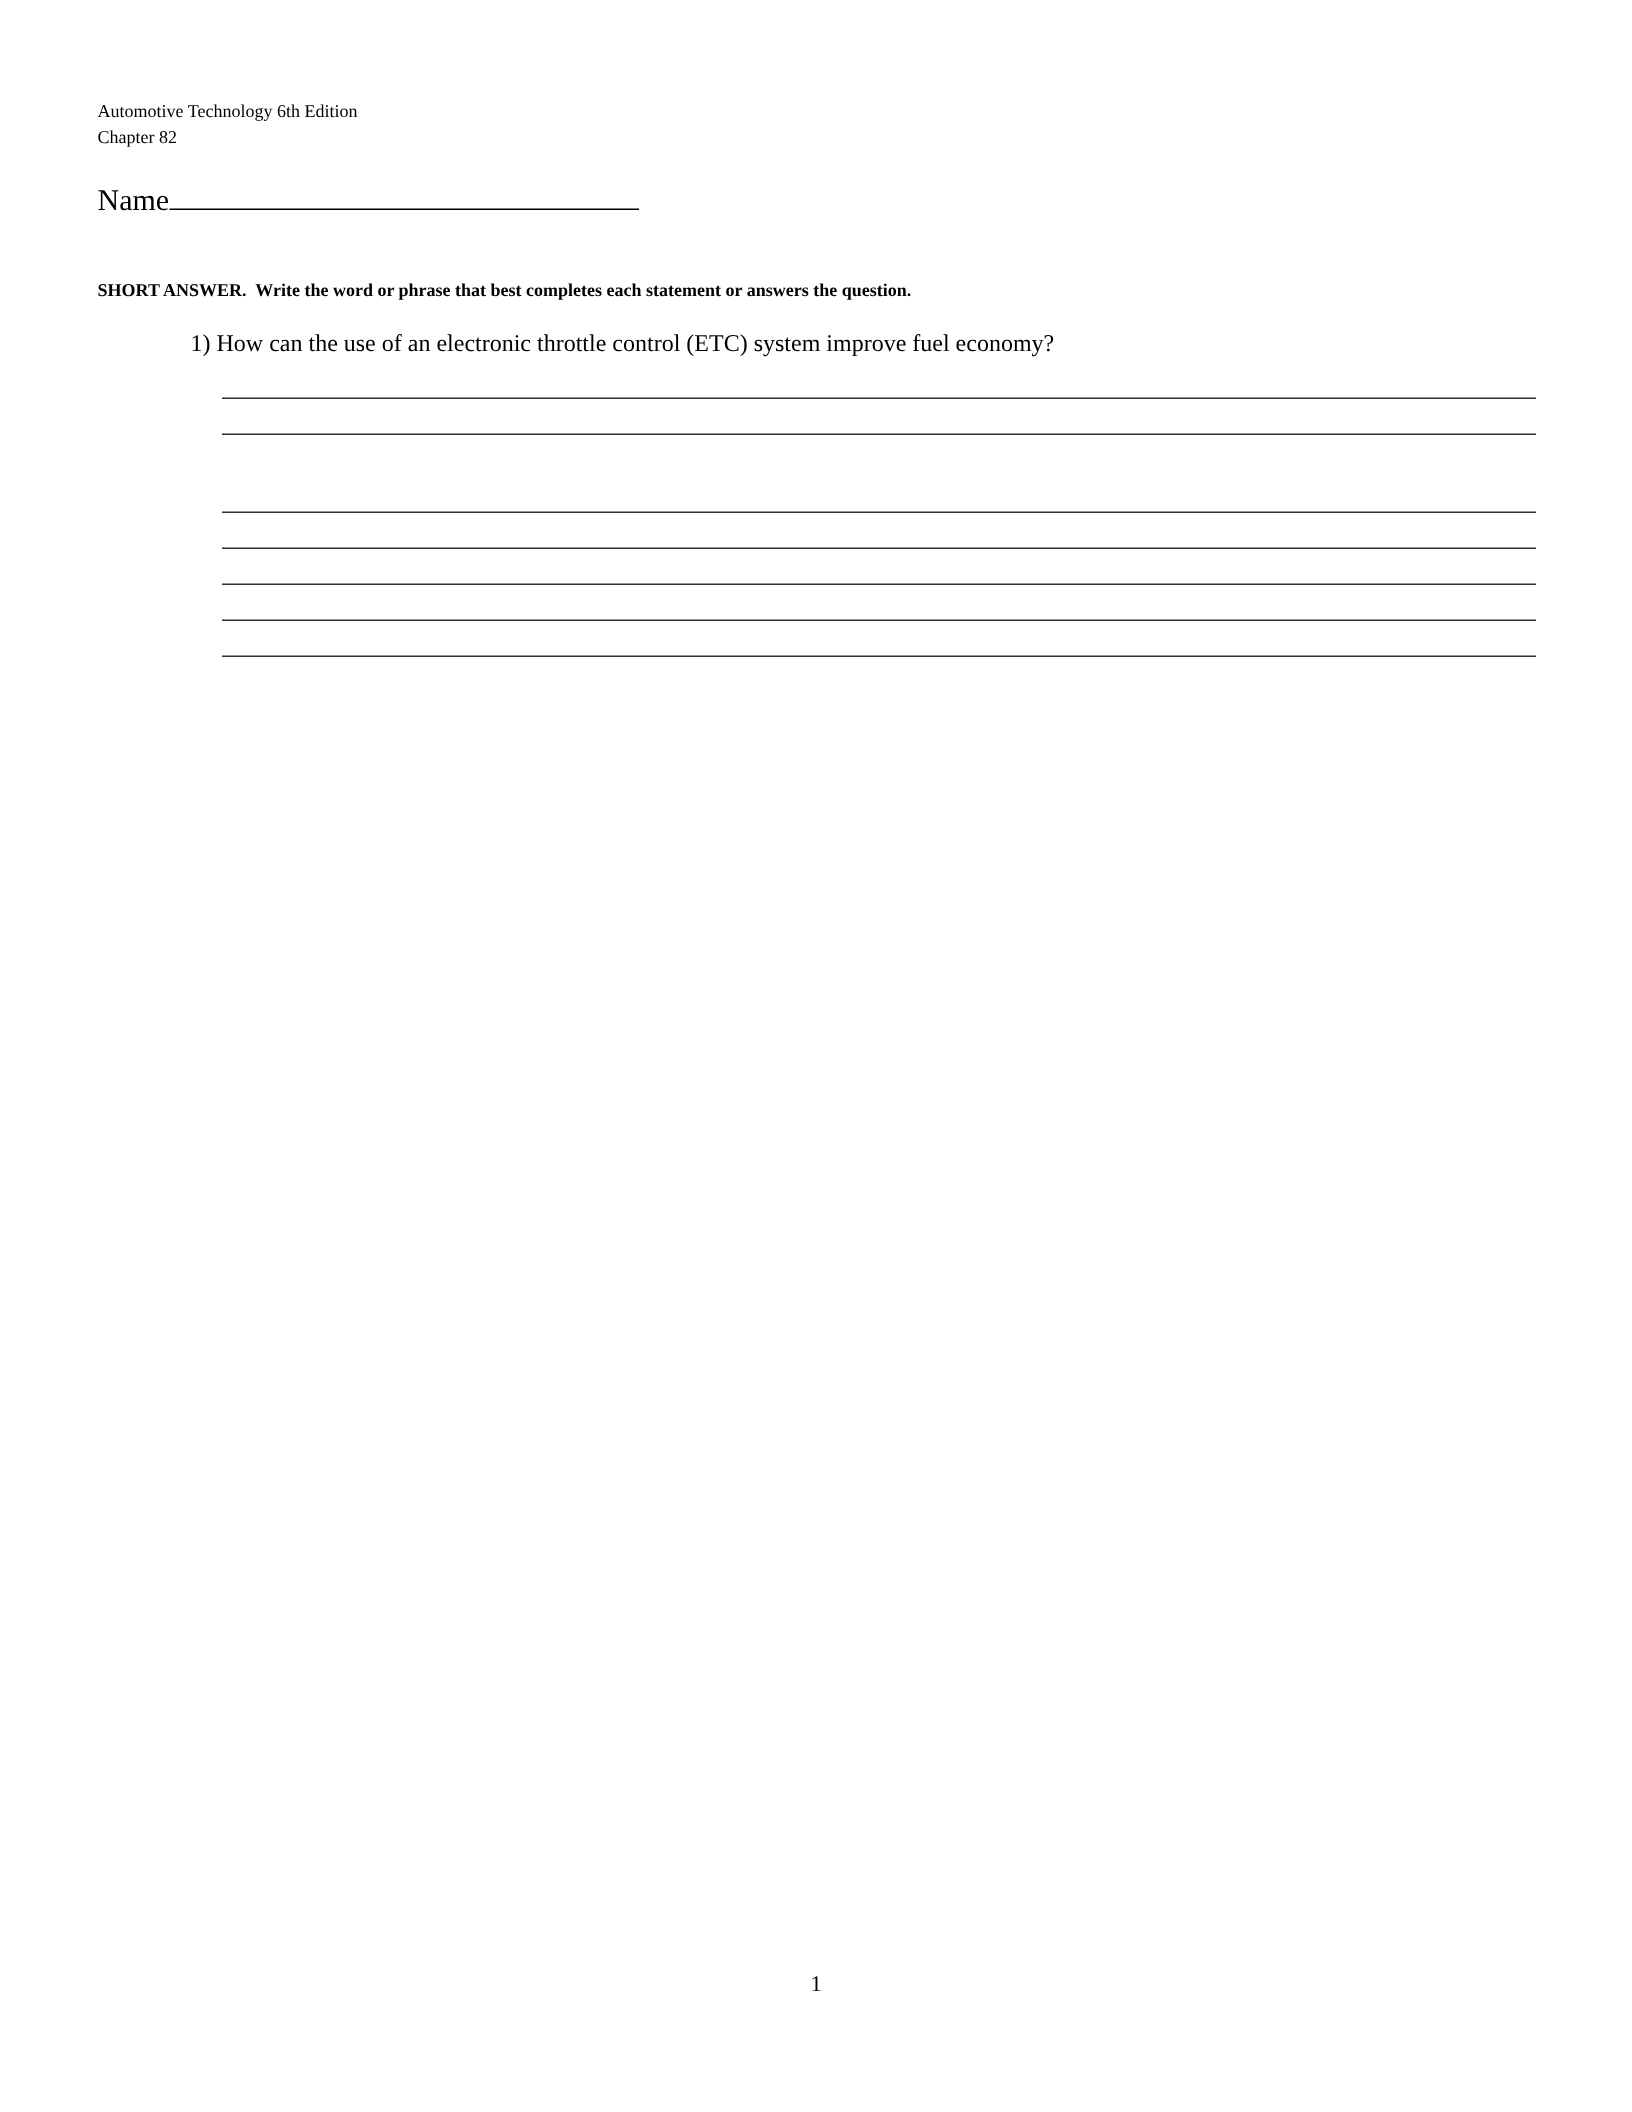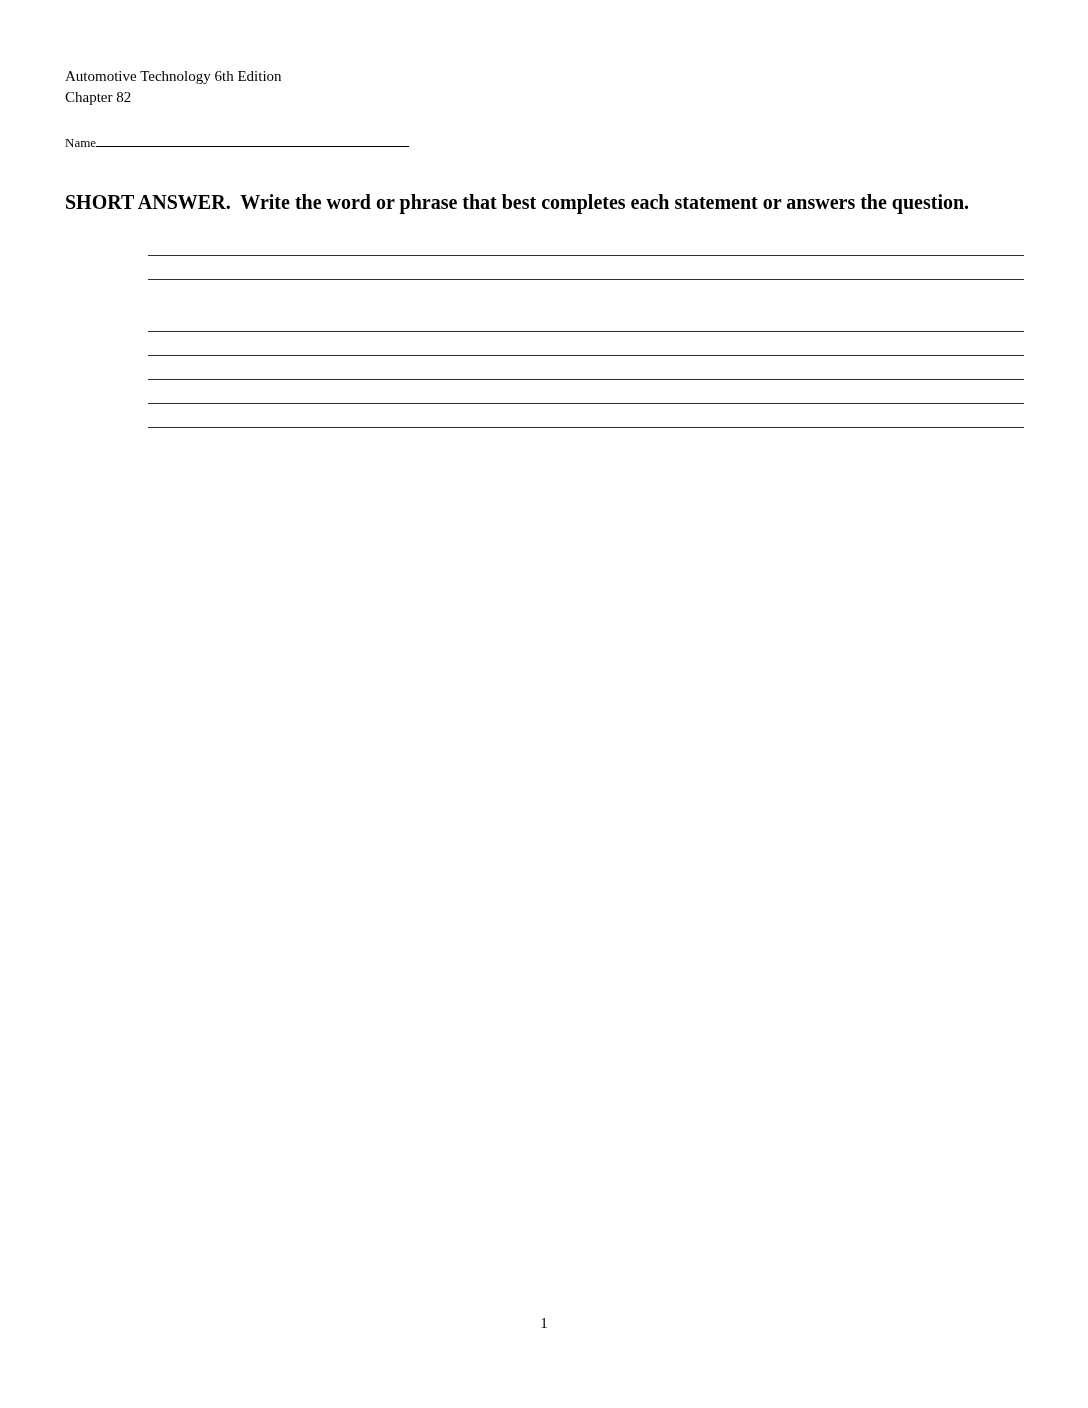--- a/index.html
+++ b/index.html
@@ -13,40 +13,40 @@
     position: relative;
     font-family: "Liberation Serif", "DejaVu Serif", serif;
     color: #000000;
     overflow: hidden;
   }
   .page {
     padding: 66px 64px 0 65px;
     box-sizing: border-box;
   }
   .doc-header {
-    font-size: 15px;
+    font-size: 12px;
     line-height: 1.38;
   }
   .doc-header div {
     white-space: nowrap;
   }
   .name-row {
     margin-top: 24px;
-    font-size: 13px;
+    font-size: 20px;
   }
   .name-line {
     display: inline-block;
     width: 313px;
     height: 15px;
     border-bottom: 1px solid #000000;
     vertical-align: baseline;
   }
   .instructions {
     margin-top: 40px;
-    font-size: 20px;
+    font-size: 12px;
     font-weight: bold;
     white-space: pre-wrap;
   }
   .questions {
     margin-top: 18px;
   }
   .question {
     margin-left: 62px;
     margin-bottom: 28px;
   }
@@ -86,20 +86,21 @@
   </div>
 
   <div class="name-row">
     <span>Name</span><span class="name-line"></span>
   </div>
 
   <div class="instructions">SHORT ANSWER.  Write the word or phrase that best completes each statement or answers the question.</div>
 
   <div class="questions" id="questions">
       <div class="question">
+        <p class="q-text"><span>1) </span>How can the use of an electronic throttle control (ETC) system improve fuel economy?</p>
         <div class="answer-lines">
           <div class="answer-line"></div>
           <div class="answer-line"></div>
         </div>
       </div>
       <div class="question">
         <div class="answer-lines">
           <div class="answer-line"></div>
           <div class="answer-line"></div>
           <div class="answer-line"></div>

